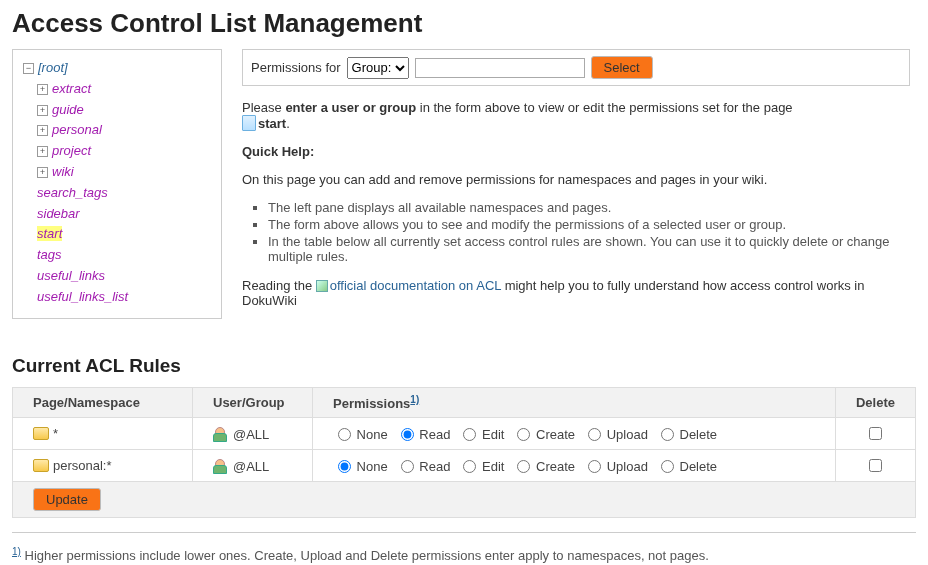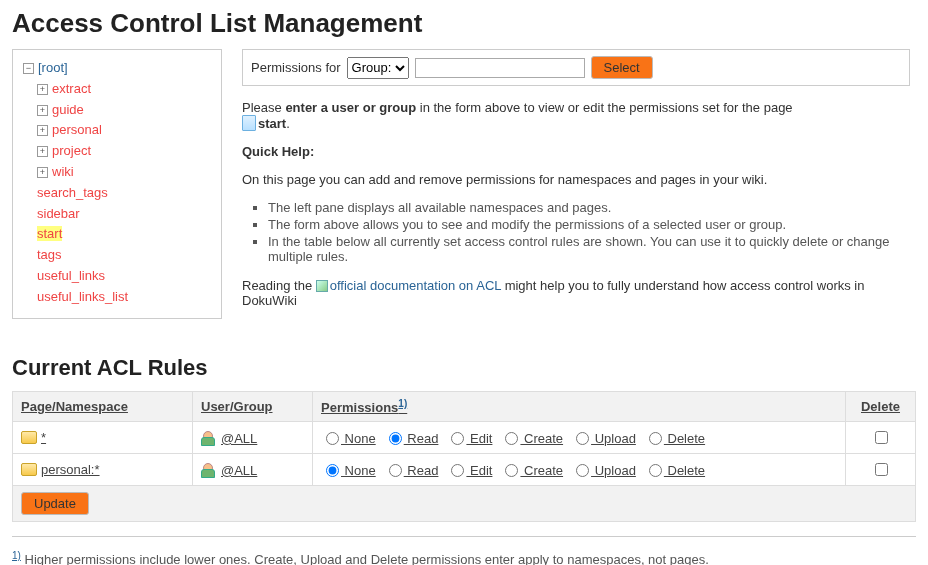--- a/index.html
+++ b/index.html
@@ -12,21 +12,21 @@
     background: #fff;
     width: 928px;
   }
   h1 {
     font-size: 26px;
     font-weight: bold;
     margin: 0 0 10px 0;
     color: #222;
   }
   h2 {
-    font-size: 22px;
+    font-size: 19px;
     font-weight: bold;
     margin: 6px 0 10px 0;
     color: #222;
   }
   .top-area {
     display: flex;
     gap: 20px;
     align-items: flex-start;
   }
   .tree-panel {
@@ -37,37 +37,38 @@
   }
   .tree ul {
     list-style: none;
     margin: 0;
     padding-left: 14px;
   }
   .tree > ul { padding-left: 0; }
   .tree li {
     line-height: 1.6;
     white-space: nowrap;
+    font-style: italic;
   }
   .tree .toggle {
     display: inline-block;
     width: 11px;
     height: 11px;
     border: 1px solid #999;
     font-size: 9px;
     line-height: 9px;
     text-align: center;
     color: #555;
     margin-right: 4px;
     vertical-align: middle;
     cursor: pointer;
     background: #fff;
   }
   .tree a {
-    color: #ef4444;
+    color: #a21caf;
     text-decoration: none;
     cursor: pointer;
   }
   .tree a.root { color: #2a6496; }
   .tree a.sel { background: #ffff80; }
   .right-panel {
     flex: 1;
     position: relative;
     height: 300px;
     overflow-y: scroll;
@@ -146,25 +147,24 @@
   }
   .sup { color:#2a6496; font-size:10px; vertical-align: super; cursor:pointer;}
   table.acl {
     width: 100%;
     border-collapse: collapse;
     border: 1px solid #ccc;
     margin-bottom: 4px;
   }
   table.acl th, table.acl td {
     border: 1px solid #ddd;
-    padding: 6px 8px;
+    padding: 6px 20px;
     text-align: left;
     font-size: 13px;
     color: #444;
-    text-decoration: underline;
   }
   table.acl th {
     background: #f2f2f2;
     font-weight: bold;
   }
   table.acl td.center, table.acl th.center { text-align:center; }
   .update-row td {
     background:#f2f2f2;
     text-align:right;
   }

